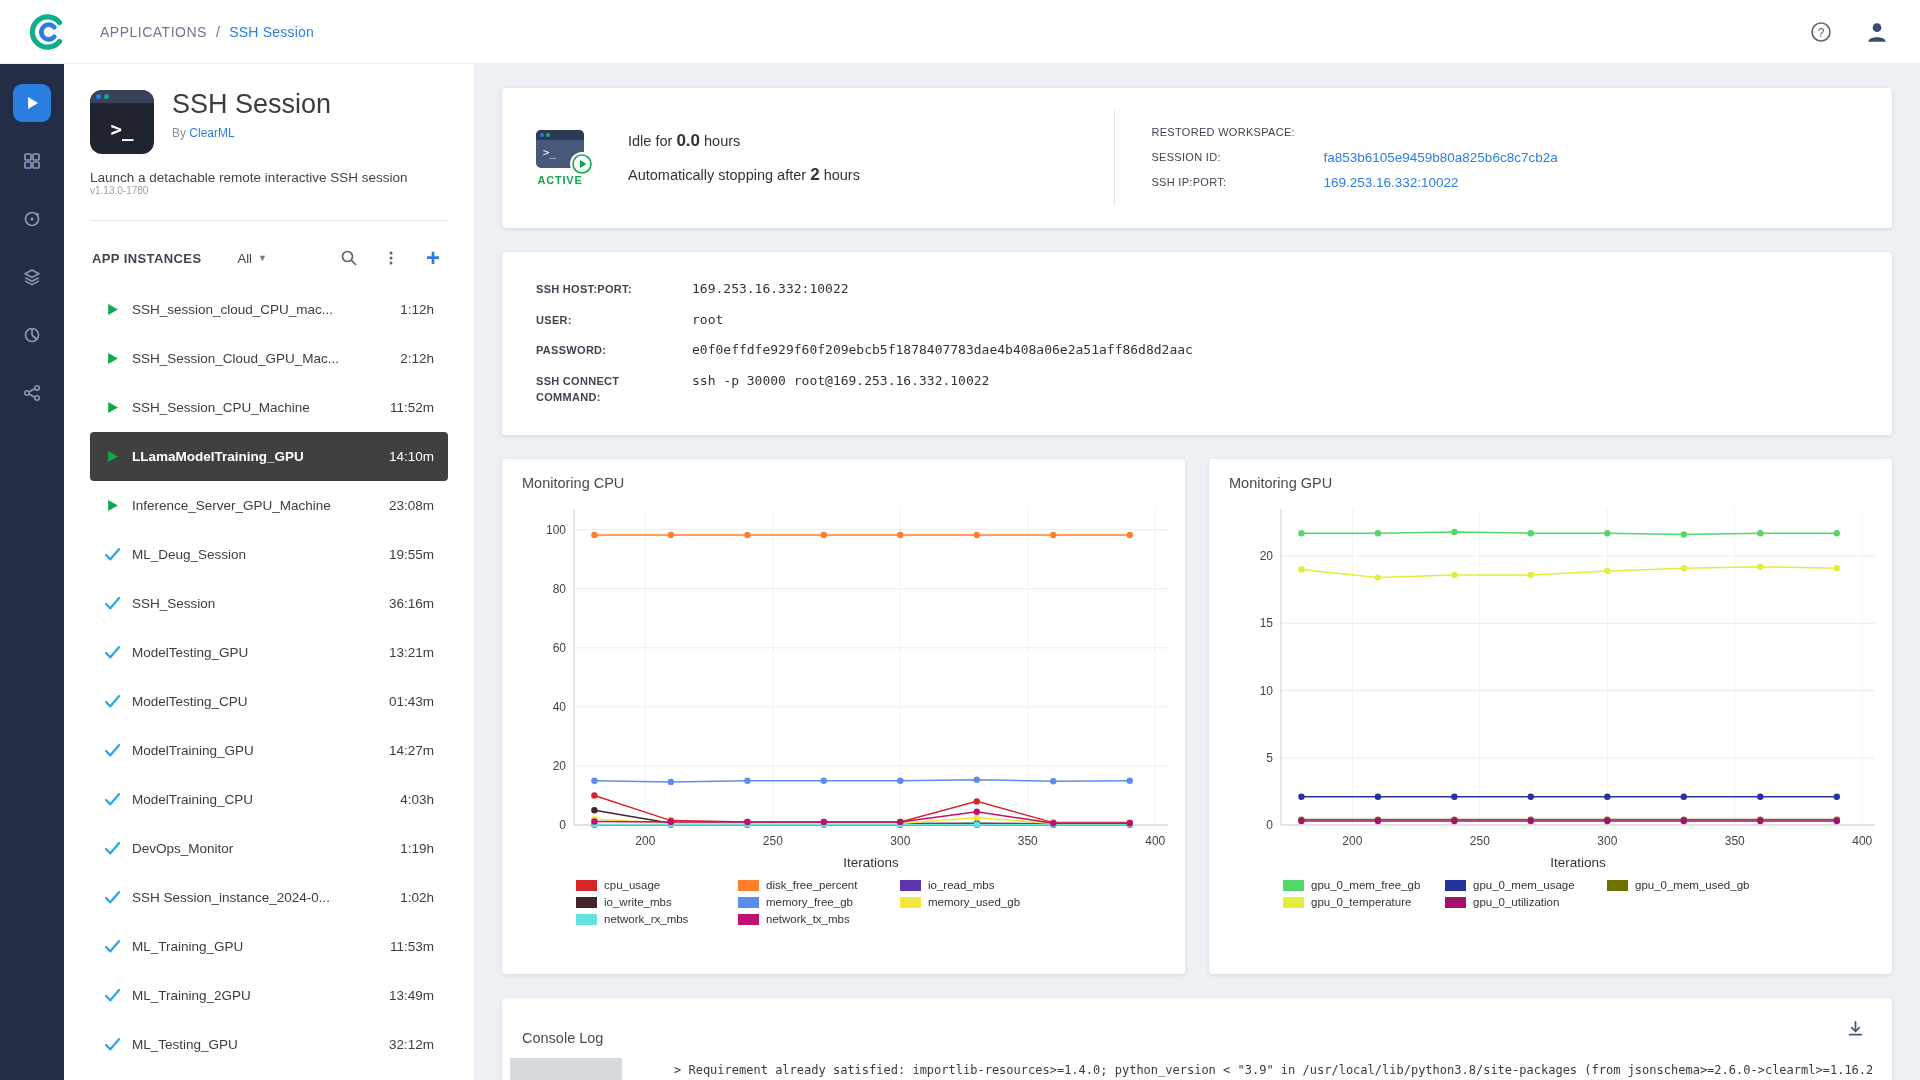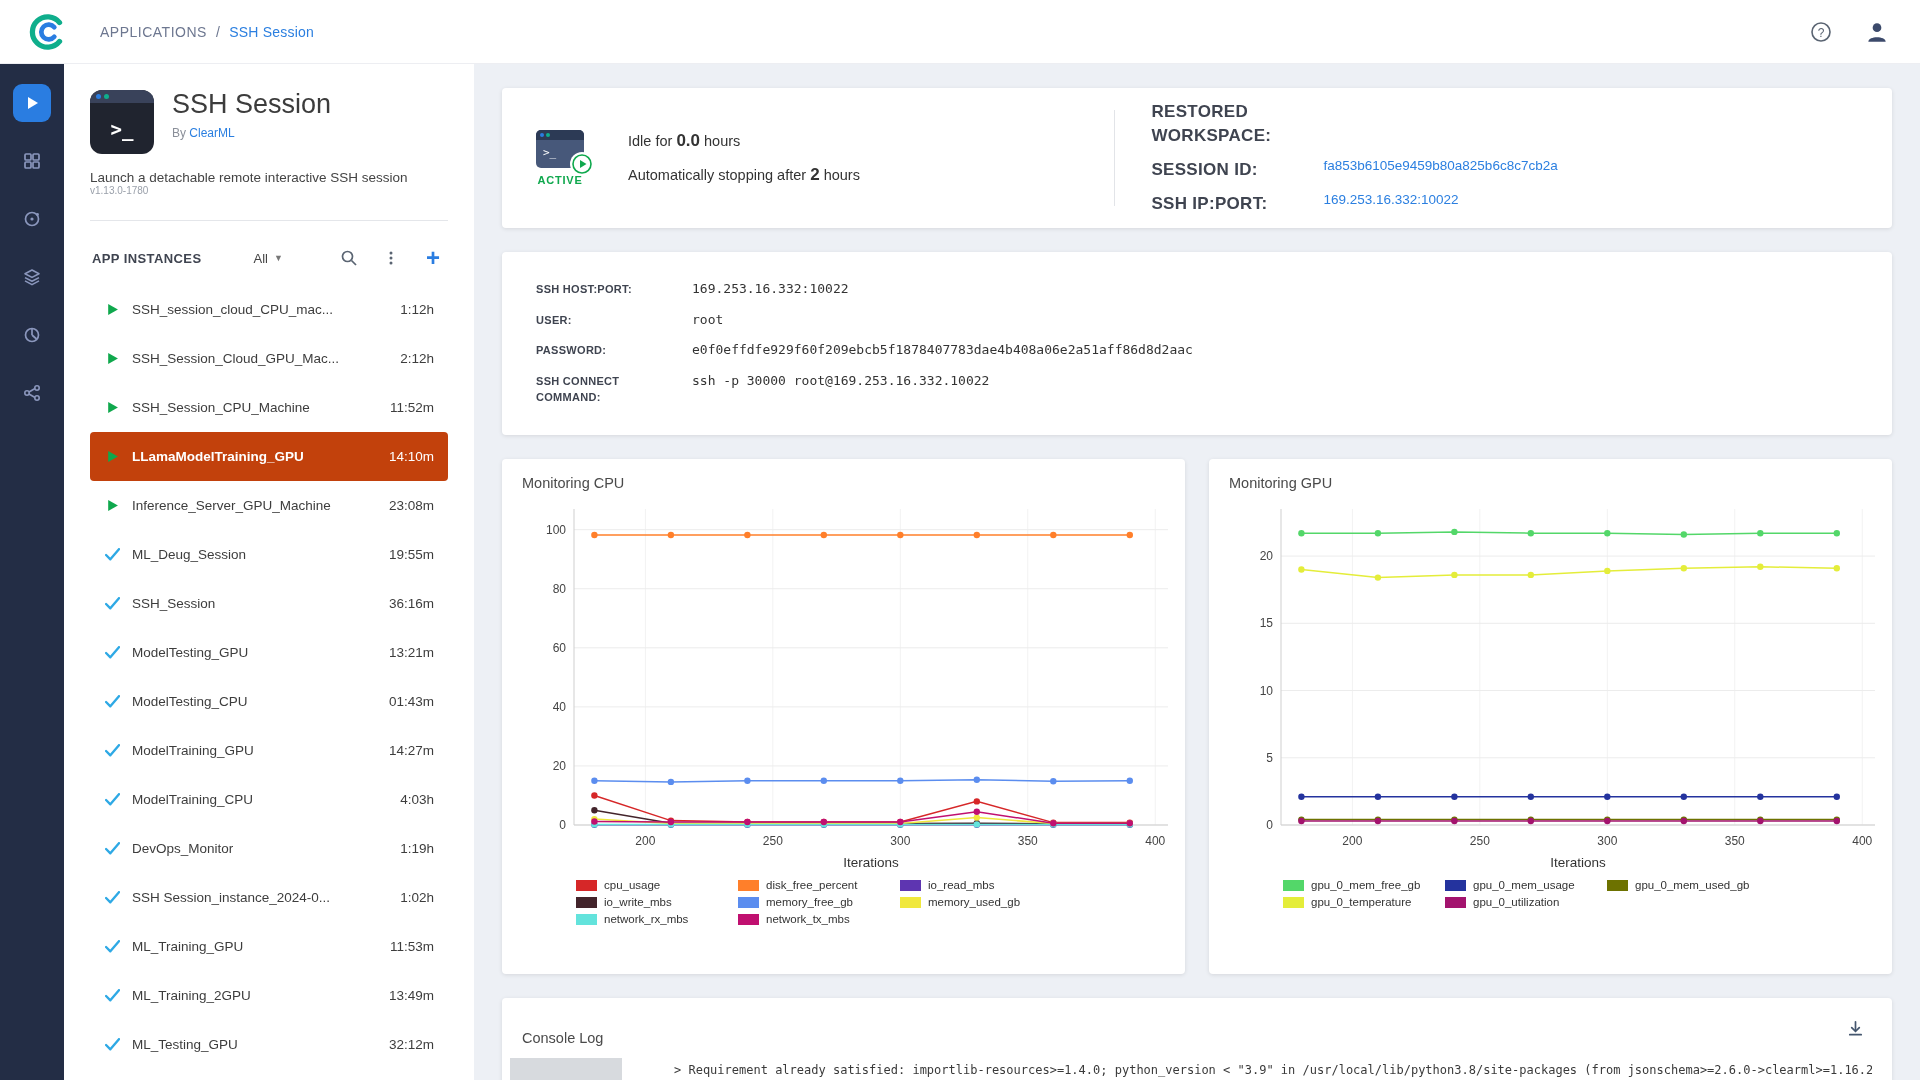--- a/index.html
+++ b/index.html
@@ -35,33 +35,33 @@
   .app-icon .glyph{flex:1;display:flex;align-items:center;justify-content:center;color:#fff;
     font-family:"DejaVu Sans Mono",monospace;font-size:19px;font-weight:bold}
   .app-title{font-size:27px;color:#3c3c3c;font-weight:500;line-height:1.1}
   .app-by{font-size:12px;color:#8a8f99;margin-top:6px}
   .app-by a{color:#2b7fe0;text-decoration:none}
   .app-desc{font-size:13.5px;color:#444;margin-top:16px}
   .app-version{font-size:10px;color:#9aa0aa;}
   .panel-divider{border:none;border-top:1px solid #e4e6ea;margin:24px 0 18px}
 
   .instances-header{display:flex;align-items:center;gap:8px;padding:6px 2px 14px}
-  .instances-title{font-size:13px;font-weight:bold;color:#3f4450;letter-spacing:.4px;margin-right:44px}
+  .instances-title{font-size:13px;font-weight:bold;color:#3f4450;letter-spacing:.4px;margin-right:28px}
   .filter-dd{display:flex;align-items:center;gap:6px;font-size:13px;color:#444;cursor:pointer}
   .filter-dd .caret{font-size:9px;color:#777}
   .instances-actions{margin-left:auto;display:flex;align-items:center;gap:16px}
   .instances-actions .icon-btn{width:26px;height:26px}
   .plus-btn{color:#2a7de1;font-size:24px;font-weight:bold;line-height:1}
 
   .inst-row{height:49px;display:flex;align-items:center;gap:12px;padding:0 14px;border-radius:4px;
     font-size:13.5px;color:#3d3d3d;cursor:pointer}
   .inst-row .inst-status{width:16px;display:flex;align-items:center;justify-content:center;flex-shrink:0}
   .inst-row .inst-name{white-space:nowrap;overflow:hidden;text-overflow:ellipsis}
   .inst-row .inst-time{margin-left:auto;flex-shrink:0;font-size:13.5px;color:#3d3d3d}
-  .inst-row.selected{background:#c2410c;color:#fff;font-weight:bold}
+  .inst-row.selected{background:#404040;color:#fff;font-weight:bold}
   .inst-row.selected .inst-time{color:#fff;font-weight:normal}
 
   
   .content{flex:1;background:#edf0f5;padding:24px 28px;overflow:hidden}
   .card{background:#fff;border-radius:4px;box-shadow:0 1px 4px rgba(0,0,0,.10)}
 
   
   .status-card{height:140px;display:flex;align-items:center;padding:0 34px}
   .status-left{display:flex;align-items:center;gap:44px;width:43%}
   .status-icon-block{display:flex;flex-direction:column;align-items:center;gap:6px}
@@ -70,21 +70,21 @@
   .term-icon .tbar i{width:4px;height:4px;border-radius:50%;display:block}
   .term-icon .tg{color:#fff;font-family:"DejaVu Sans Mono",monospace;font-size:11px;position:absolute;left:7px;top:16px}
   .play-badge{position:absolute;right:-10px;bottom:-8px;width:24px;height:24px;border-radius:50%;
     background:#fff;display:flex;align-items:center;justify-content:center}
   .active-label{font-size:11px;font-weight:bold;color:#0fa84d;letter-spacing:.8px}
   .status-lines{font-size:14.5px;color:#333;line-height:2.0}
   .status-lines b{font-size:17px}
   .status-vdiv{width:1px;background:#e2e4e8;height:96px;margin:0 10px}
   .status-right{display:grid;grid-template-columns:150px auto;column-gap:22px;row-gap:9px;
     padding-left:26px;align-items:start}
-  .meta-label{font-size:17px;font-weight:bold;color:#3f4450;letter-spacing:.3px;line-height:1.45}
+  .meta-label{font-size:11px;font-weight:normal;color:#3f4450;letter-spacing:.3px;line-height:1.45}
   .meta-value{font-size:13.5px;color:#2b7fe0;cursor:pointer}
 
   
   .details-card{margin-top:24px;padding:22px 34px}
   .detail-row{display:grid;grid-template-columns:128px 1fr;column-gap:28px;padding:7px 0;align-items:start}
   .detail-label{font-size:11px;font-weight:bold;color:#3f4450;letter-spacing:.3px;line-height:1.5}
   .detail-value{font-size:13px;font-family:"DejaVu Sans Mono",monospace;color:#333}
 
   
   .charts-row{display:flex;gap:24px;margin-top:24px}

